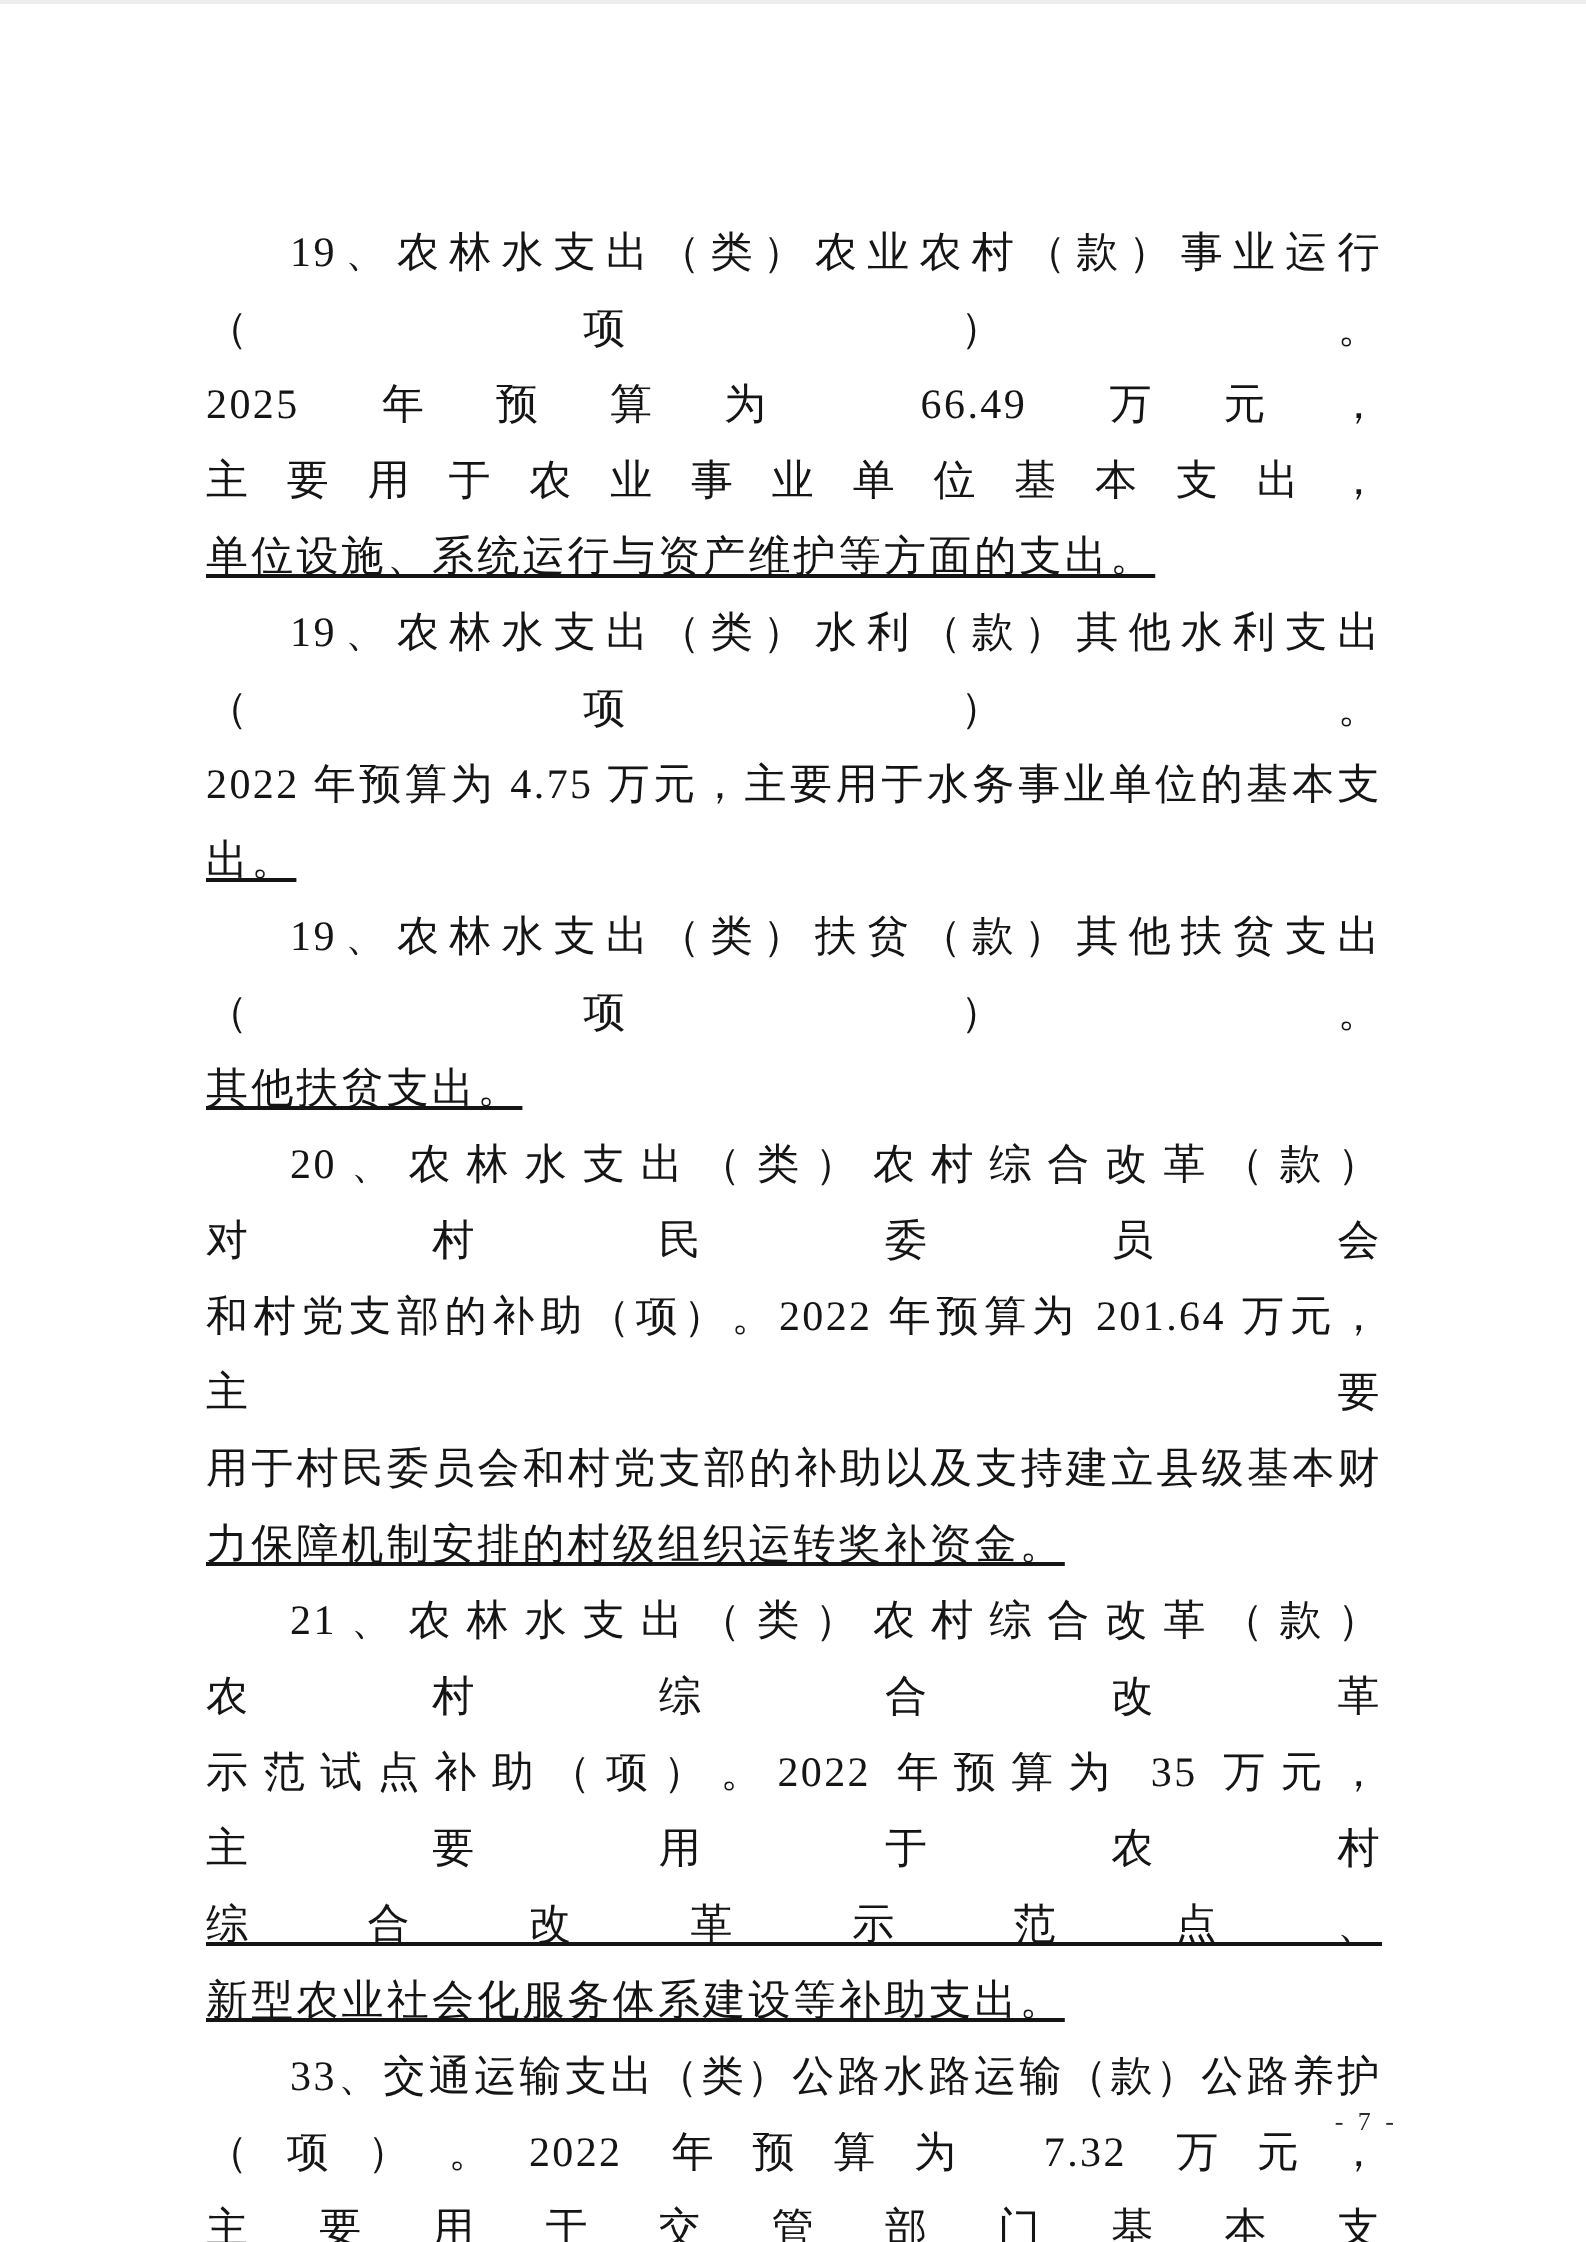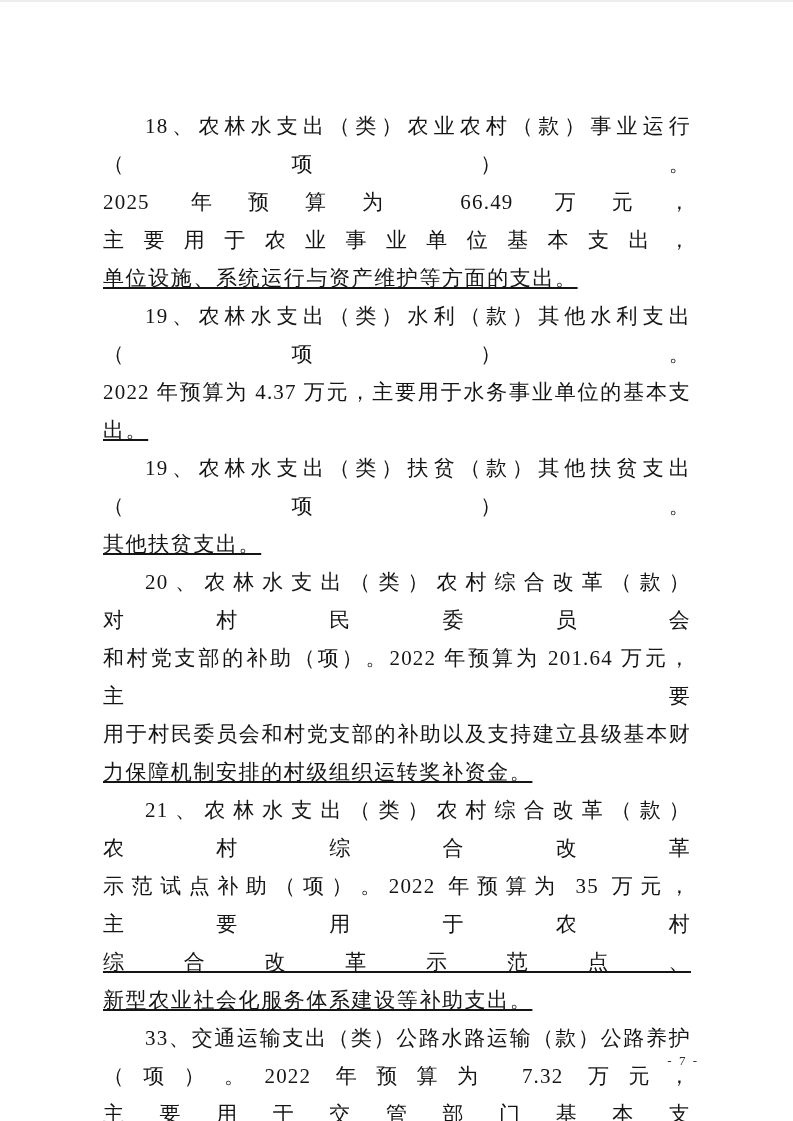--- a/index.html
+++ b/index.html
@@ -46,28 +46,28 @@
     font-family: "Liberation Serif", "DejaVu Serif", serif;
   }
 </style>
 </head>
 <body>
 
 <div class="page">
   <div class="content">
 
     <div class="para">
-      <div class="line first">18、农林水支出（类）农业农村（款）事业运行（项）。</div>
+      <div class="line first">19、农林水支出（类）农业农村（款）事业运行（项）。</div>
       <div class="line">2025 年预算为 66.49 万元，主要用于农业事业单位基本支出，</div>
       <div class="line para-end">单位设施、系统运行与资产维护等方面的支出。</div>
     </div>
 
     <div class="para">
       <div class="line first">19、农林水支出（类）水利（款）其他水利支出（项）。</div>
-      <div class="line">2022 年预算为 4.37 万元，主要用于水务事业单位的基本支</div>
+      <div class="line">2022 年预算为 4.75 万元，主要用于水务事业单位的基本支</div>
       <div class="line para-end">出。</div>
     </div>
 
     <div class="para">
       <div class="line first">19、农林水支出（类）扶贫（款）其他扶贫支出（项）。</div>
       <div class="line para-end">其他扶贫支出。</div>
     </div>
 
     <div class="para">
       <div class="line first">20、农林水支出（类）农村综合改革（款）对村民委员会</div>

